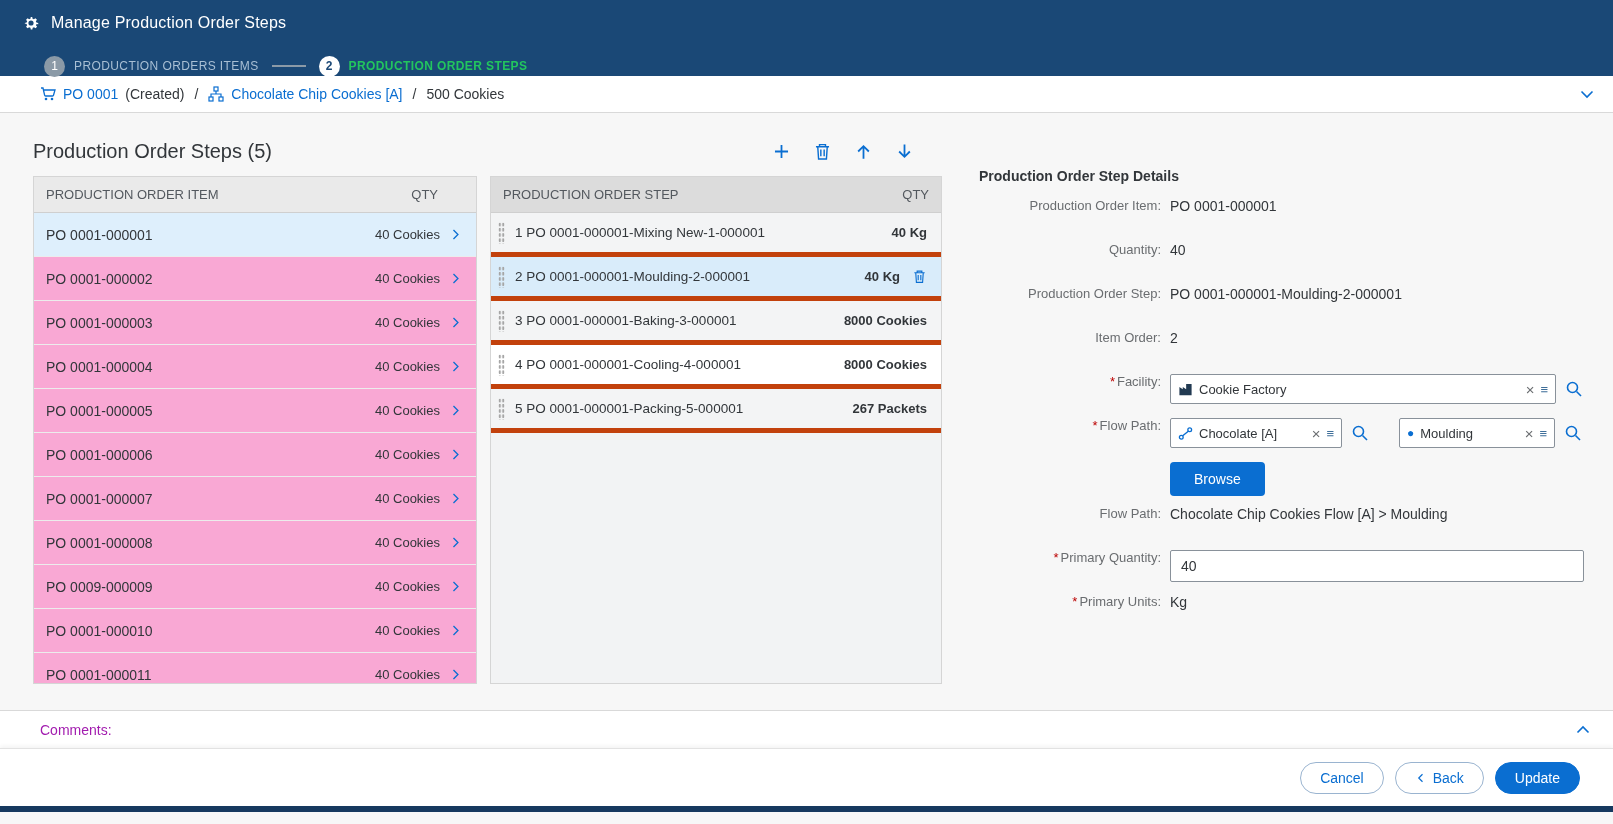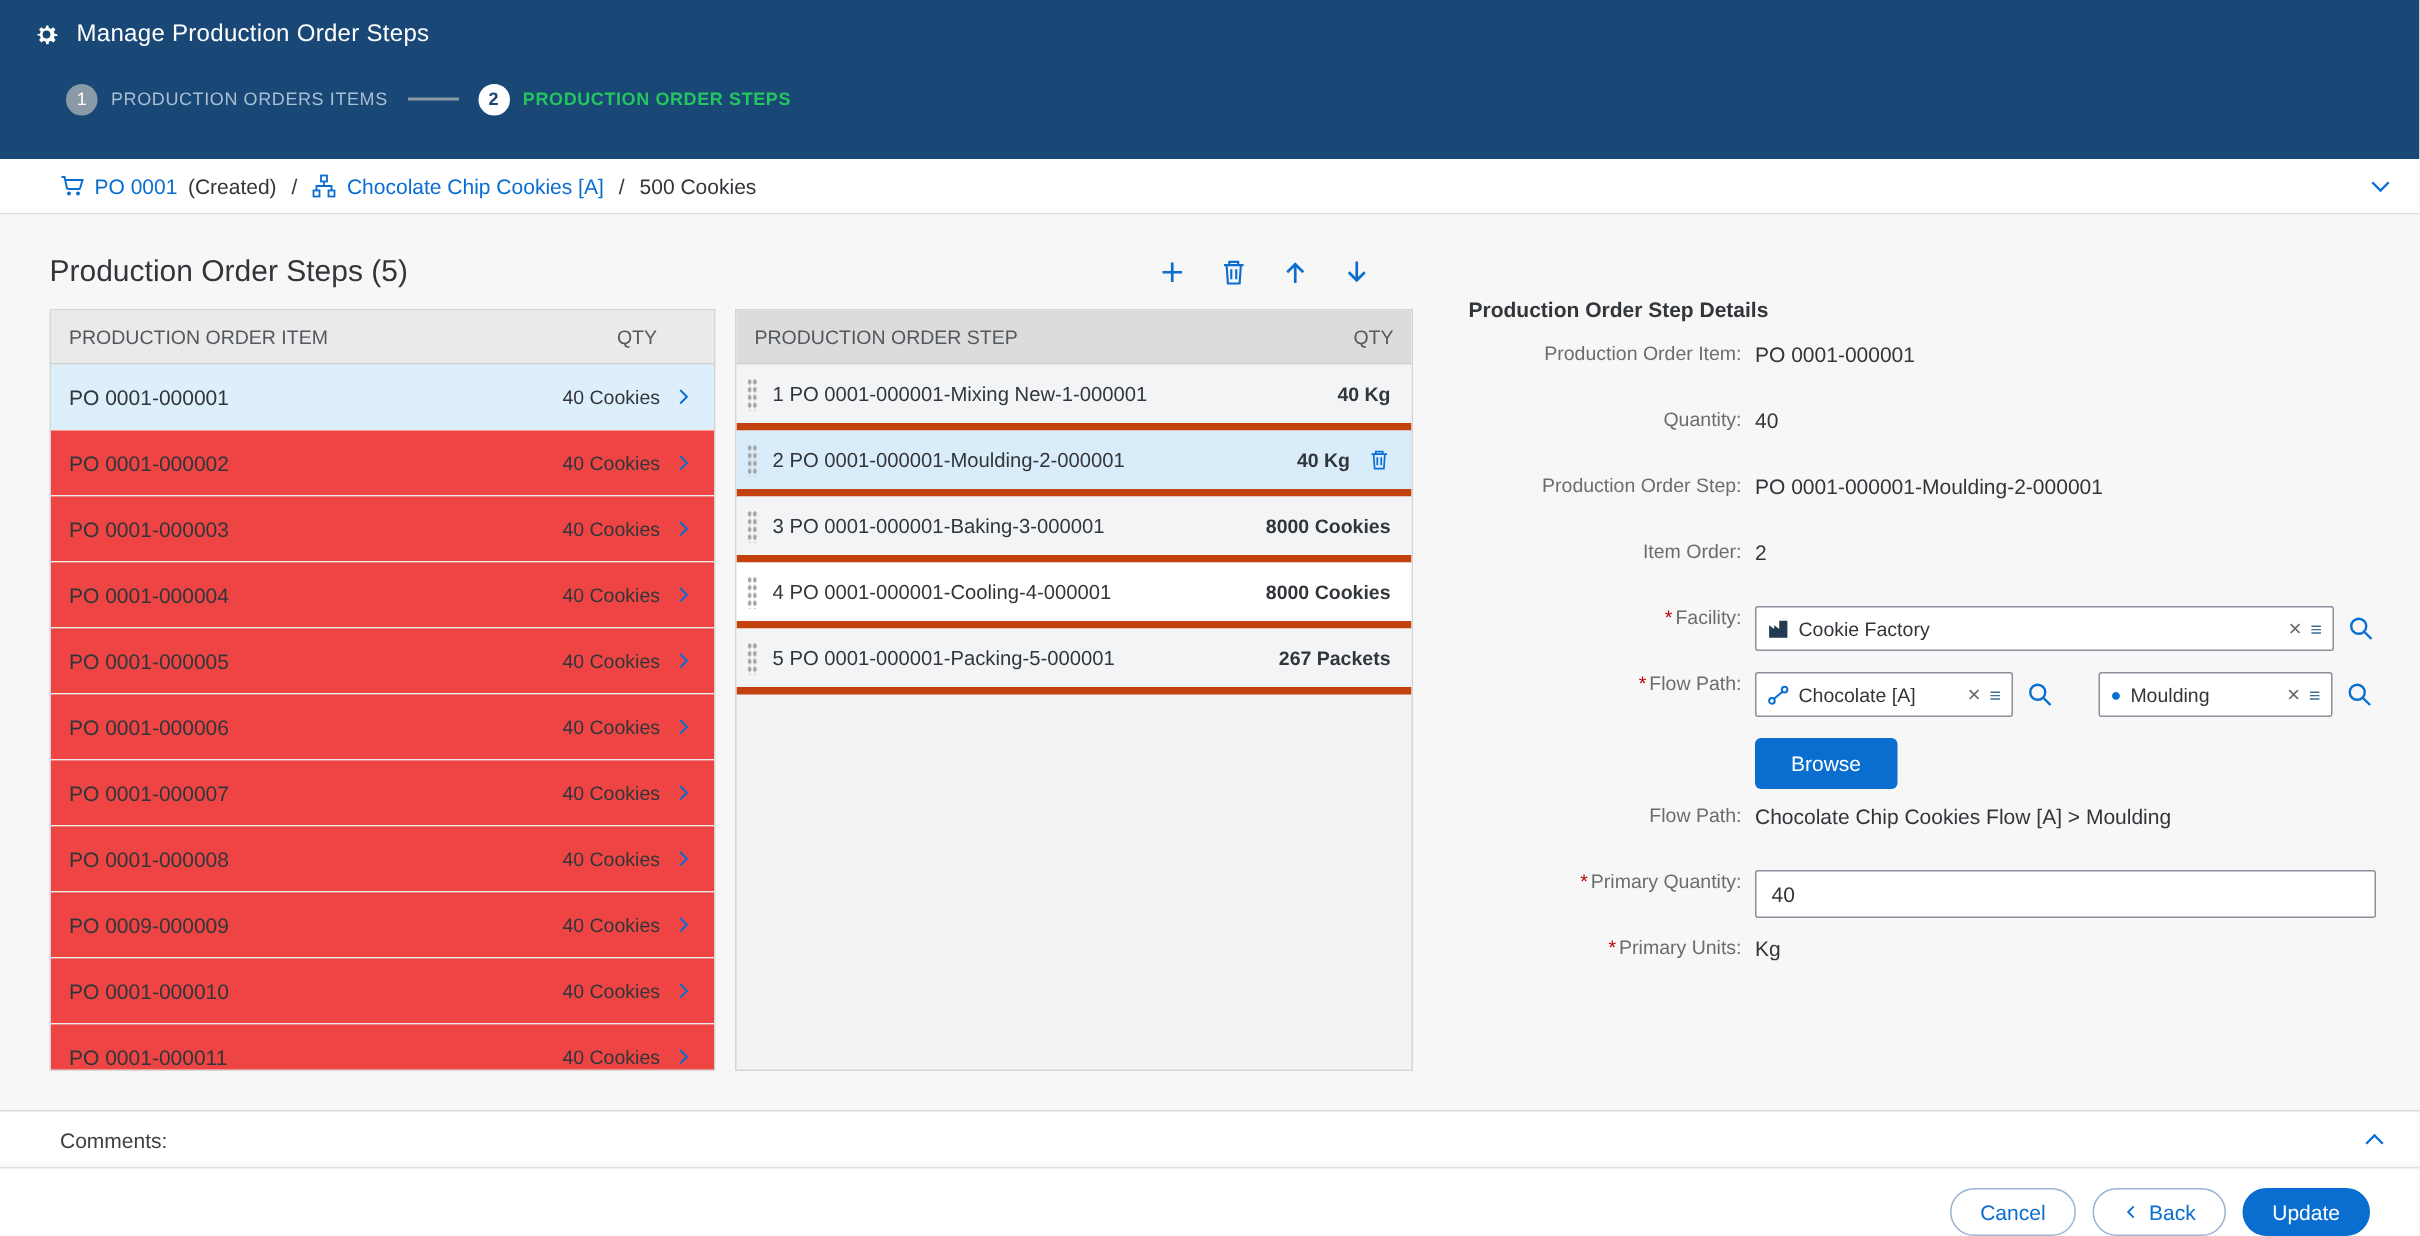--- a/index.html
+++ b/index.html
@@ -1,20 +1,20 @@
 <!DOCTYPE html>
 <html><head>
 <meta charset="utf-8">
 <style>
   *{margin:0;padding:0;box-sizing:border-box}
   html,body{width:1613px;height:824px;overflow:hidden;background:#f7f7f7;
     font-family:"Liberation Sans",sans-serif;color:#32363a}
 
   
-  .shell-header{background:#1a4876;height:106px;color:#fff}
+  .shell-header{background:#1a4876;height:76px;color:#fff}
   .title-row{display:flex;align-items:center;height:46px;padding-left:22px;gap:11px}
   .app-title{font-size:16px;font-weight:400;letter-spacing:.2px}
   .gear{display:flex;width:18px;height:18px}
   .wizard{display:flex;align-items:center;height:40px;padding-left:44px}
   .wstep{display:flex;align-items:center;gap:9px;cursor:pointer}
   .circ{width:21px;height:21px;border-radius:50%;display:flex;align-items:center;justify-content:center;
     font-size:12px;background:#8b9aa7;color:#fff;flex:none}
   .wlbl{font-size:12px;letter-spacing:.4px;color:#a8bfd4;font-weight:400;white-space:nowrap}
   .wconn{width:34px;height:2px;background:#8b9aa7;margin:0 13px}
   .wstep.active .circ{background:#fff;color:#1a4876;font-weight:700}
@@ -41,21 +41,21 @@
   .table{border:1px solid #d5d5d5;background:#fff}
   .items-table{width:444px;height:508px;overflow:hidden}
   .steps-table{width:452px;height:508px;overflow:hidden;background:#f2f3f4}
   .thead{height:36px;display:flex;align-items:center;background:#eaeaea;border-bottom:1px solid #cfcfcf;
     color:#53585e;font-size:13px;padding:0 12px}
   .steps-table .thead{background:#dcdcdc}
   .th-qty{margin-left:auto}
   .items-table .th-qty{margin-right:26px}
 
   .trow{height:44px;display:flex;align-items:center;padding:0 14px 0 12px;border-bottom:1px solid #ececec;
-    background:#ef4444;cursor:pointer}
+    background:#f9a8d4;cursor:pointer}
   .trow.selected{background:#deeffc}
   .cell-item{font-size:14px}
   .cell-qty{margin-left:auto;font-size:13px}
   .chev{margin-left:9px;display:flex;width:13px;height:13px}
 
   .srow{height:44px;display:flex;align-items:center;padding:0 14px 0 7px;border-bottom:5px solid #c2410c;
     background:#fff;cursor:pointer}
   .srow.shade{background:#f3f4f5}
   .srow.selected{background:#d9ecfa}
   .handle{width:7px;height:22px;margin-right:10px;flex:none;
@@ -83,21 +83,21 @@
   .fp2{width:156px;margin-left:30px}
   .ic16{display:flex;width:15px;height:15px;flex:none}
   .dot{color:#0a6ed1;font-size:12px;line-height:1}
   .browse-btn{background:#0a6ed1;color:#fff;border:none;border-radius:4px;height:34px;padding:0 24px;
     font-size:14px;cursor:pointer;font-family:"Liberation Sans",sans-serif}
   .text-input{width:414px;height:32px;border:1px solid #89919a;border-radius:2px;padding:0 10px;
     font-size:14px;color:#32363a;background:#fff;font-family:"Liberation Sans",sans-serif}
 
   
   .comments{height:38px;background:#fff;border-top:1px solid #d9d9d9;display:flex;align-items:center;
-    padding:0 22px 0 40px;color:#404040;font-size:14px;cursor:pointer}
+    padding:0 22px 0 40px;color:#a21caf;font-size:14px;cursor:pointer}
   .comments .caret{margin-left:auto;display:flex;width:16px;height:16px}
   .footer{height:58px;background:#fff;border-top:1px solid #e2e2e2;box-shadow:0 -2px 4px rgba(0,0,0,.05);
     display:flex;align-items:center;justify-content:flex-end;gap:11px;padding-right:33px}
   .btn{height:32px;border-radius:16px;font-size:14px;padding:0 19px;display:inline-flex;align-items:center;gap:6px;
     cursor:pointer;font-family:"Liberation Sans",sans-serif}
   .btn-ghost{background:#fff;border:1px solid #9ab4d0;color:#0a6ed1}
   .btn-primary{background:#0a6ed1;border:1px solid #0a6ed1;color:#fff}
   .bchev{display:flex;width:12px;height:12px}
   .bottom-strip{height:6px;background:#16395f}
 </style>

